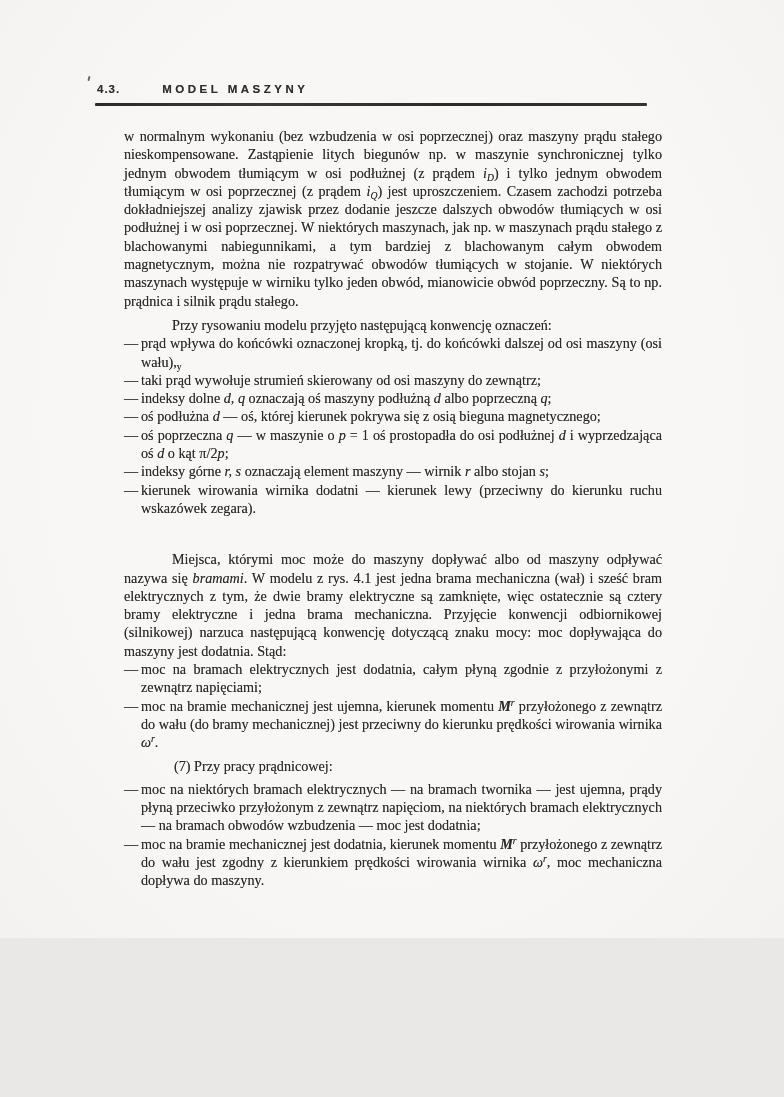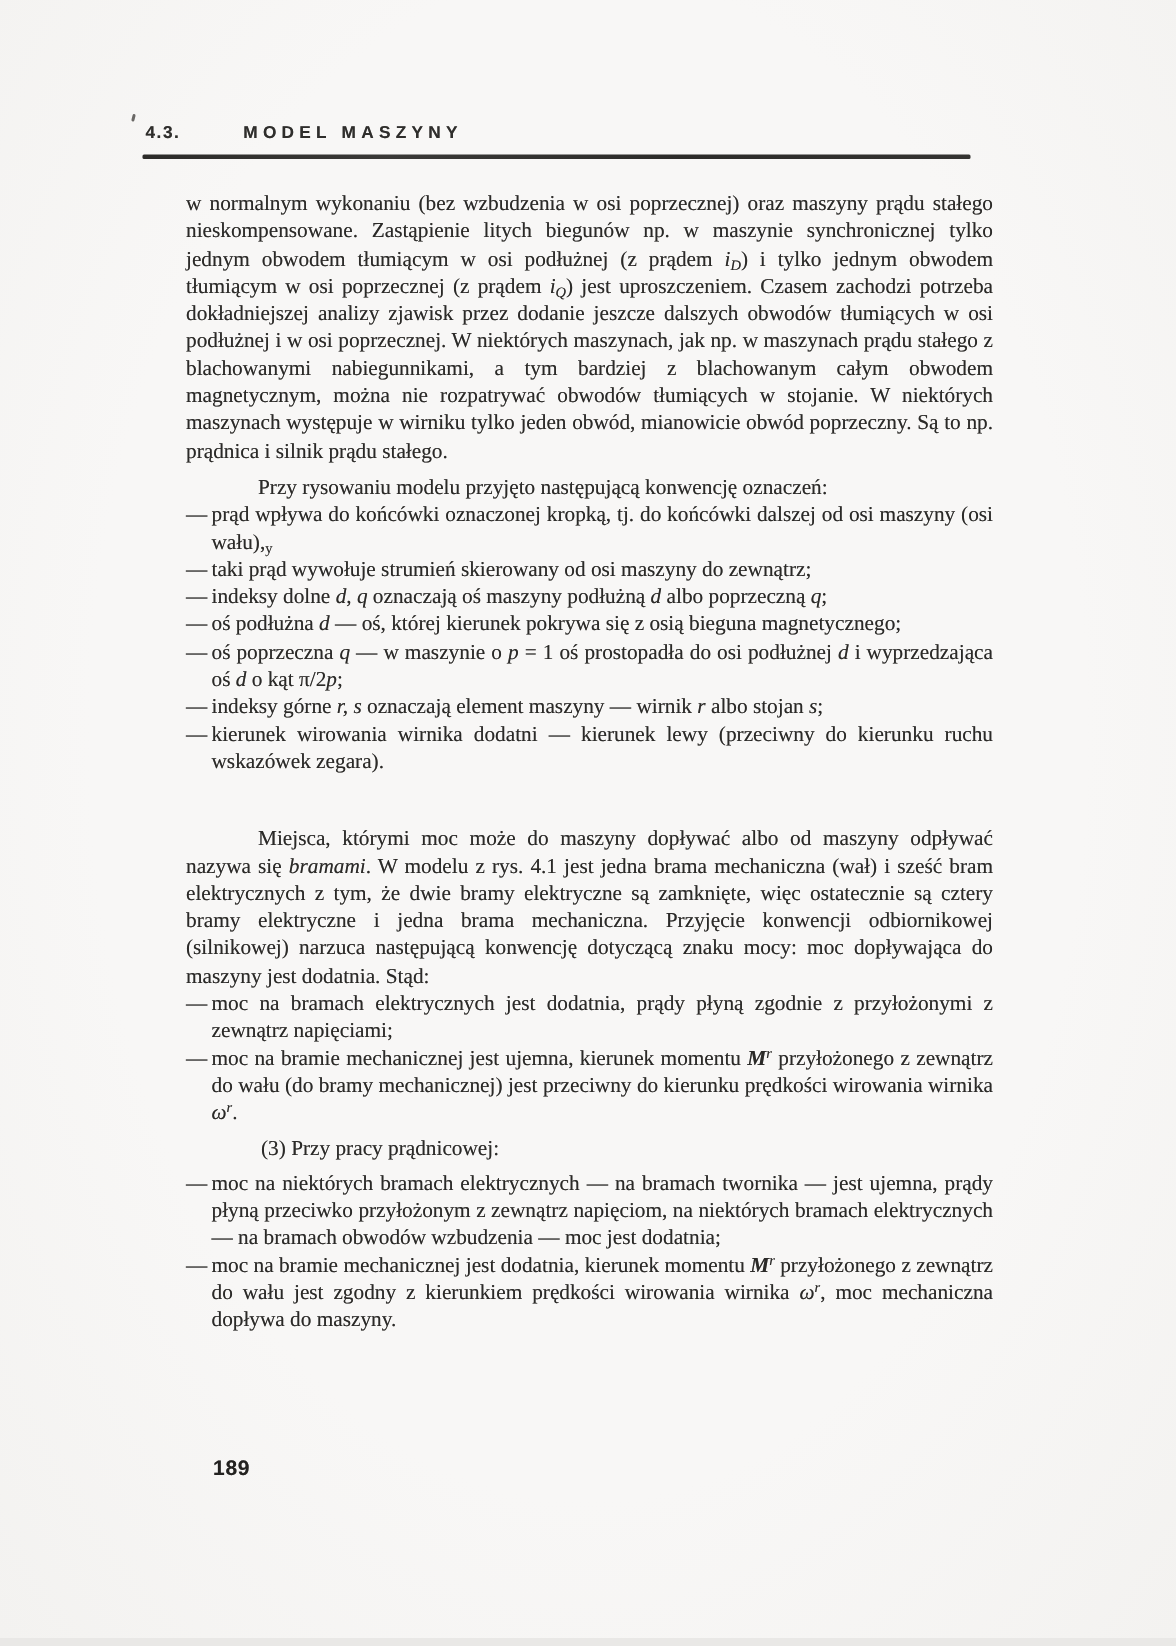--- a/index.html
+++ b/index.html
@@ -1,18 +1,18 @@
 <!DOCTYPE html>
 <html><head>
 <meta charset="utf-8">
 <style>
   html,body { margin:0; padding:0; background:#e9e8e6; }
   .page {
     position:relative;
-    width:784px; height:1092px;
+    width:784px; height:938px;
     margin:0 auto;
     background:
       radial-gradient(ellipse at 50% 45%, #f8f7f6 60%, #f3f2f0 100%);
     font-family:"Liberation Serif", serif;
     color:#2b2a28;
     overflow:hidden;
     text-shadow:0 0 0.4px rgba(43,42,40,0.55);
   }
   .running-head {
     position:absolute; top:83px; left:97px;
@@ -90,27 +90,27 @@
         <span class="dash">—</span>
         <span class="li-text">indeksy górne <span class="it">r, s</span> oznaczają element maszyny — wirnik <span class="it">r</span> albo stojan <span class="it">s</span>;</span>
       </div>
       <div class="li">
         <span class="dash">—</span>
         <span class="li-text">kierunek wirowania wirnika dodatni — kierunek lewy (przeciwny do kierunku ruchu wskazówek zegara).</span>
       </div>
       <p class="para indent">Miejsca, którymi moc może do maszyny dopływać albo od maszyny odpływać nazywa się <span class="it">bramami</span>. W modelu z rys. 4.1 jest jedna brama mechaniczna (wał) i sześć bram elektrycznych z tym, że dwie bramy elektryczne są zamknięte, więc ostatecznie są cztery bramy elektryczne i jedna brama mechaniczna. Przyjęcie konwencji odbiornikowej (silnikowej) narzuca następującą konwencję dotyczącą znaku mocy: moc dopływająca do maszyny jest dodatnia. Stąd:</p>
       <div class="li">
         <span class="dash">—</span>
-        <span class="li-text">moc na bramach elektrycznych jest dodatnia, prądy płyną zgodnie z przyłożonymi z zewnątrz napięciami;</span>
+        <span class="li-text">moc na bramach elektrycznych jest dodatnia, całym płyną zgodnie z przyłożonymi z zewnątrz napięciami;</span>
       </div>
       <div class="li">
         <span class="dash">—</span>
         <span class="li-text">moc na bramie mechanicznej jest ujemna, kierunek momentu <span class="bd it">M</span><span class="it sp">r</span> przyłożonego z zewnątrz do wału (do bramy mechanicznej) jest przeciwny do kierunku prędkości wirowania wirnika <span class="it">ω</span><span class="it sp">r</span>.</span>
       </div>
-      <p class="subhead">(3) Przy pracy prądnicowej:</p>
+      <p class="subhead">(7) Przy pracy prądnicowej:</p>
       <div class="li">
         <span class="dash">—</span>
         <span class="li-text">moc na niektórych bramach elektrycznych — na bramach twornika — jest ujemna, prądy płyną przeciwko przyłożonym z zewnątrz napięciom, na niektórych bramach elektrycznych — na bramach obwodów wzbudzenia — moc jest dodatnia;</span>
       </div>
       <div class="li">
         <span class="dash">—</span>
         <span class="li-text">moc na bramie mechanicznej jest dodatnia, kierunek momentu <span class="bd it">M</span><span class="it sp">r</span> przyłożonego z zewnątrz do wału jest zgodny z kierunkiem prędkości wirowania wirnika <span class="it">ω</span><span class="it sp">r</span>, moc mechaniczna dopływa do maszyny.</span>
       </div>
     </div>
   <div class="page-number">189</div>

